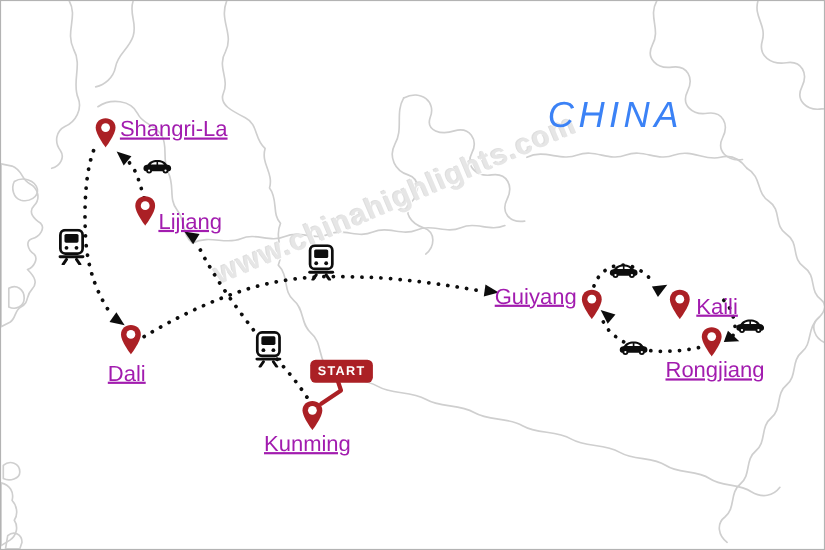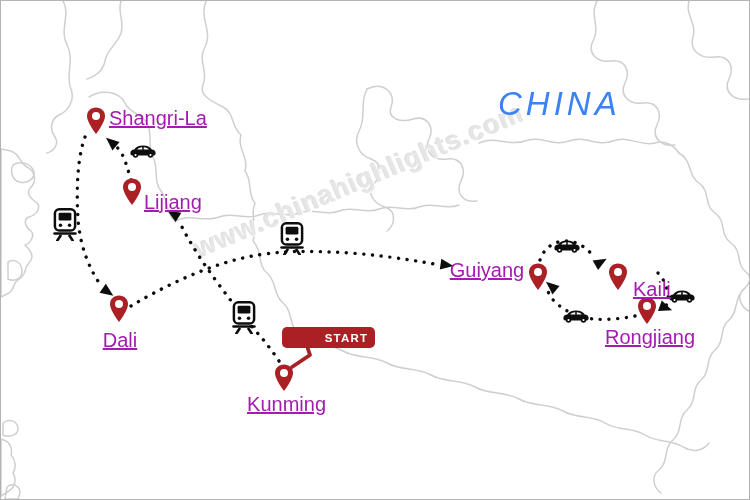--- a/index.html
+++ b/index.html
@@ -30,21 +30,21 @@
   .icon svg{display:block;width:100%;height:100%;}
   .pin{position:absolute;width:22px;height:29px;}
   .pin svg{display:block;width:100%;height:100%;}
   .city-label{
     position:absolute;font-size:20px;color:#a21caf;white-space:nowrap;text-decoration:underline;
   }
   .start-badge{
     position:absolute;left:281px;top:326px;width:57px;height:21px;
     background:#ab2025;border-radius:5px;color:#ffffff;
     font-size:11.5px;font-weight:bold;letter-spacing:1.2px;
-    display:flex;align-items:center;justify-content:center;padding-left:36px;
+    display:flex;align-items:center;justify-content:center;
   }
 </style>
 </head>
 <body>
 
 <div class="stage">
 
   <svg class="layer borders" viewBox="0 0 750 500">
     <g>
       <path class="water-light" d="M0,148 L10,150 C20,154 18,162 26,166 C34,170 36,180 30,186 C24,192 30,198 36,202 C40,206 36,214 28,216 C22,218 24,226 30,230 C34,234 30,242 24,244 C30,250 34,256 28,262 C22,268 26,274 18,278 C12,281 14,288 8,292 L0,296 Z"></path>
@@ -208,21 +208,21 @@
   </div>
   <div class="pin" style="left:635px;top:295px;">
     <svg viewBox="0 0 22 29">
         <path d="M11,28 C11,28 2,16.6 2,10 C2,5 6,1.5 11,1.5 C16,1.5 20,5 20,10 C20,16.6 11,28 11,28 Z" fill="#ab2025"></path>
         <circle cx="11" cy="10" r="4" fill="#fff"></circle>
       </svg>
   </div>
 
   <div class="city-label" style="left:108px;top:106px;">Shangri-La</div>
   <div class="city-label" style="left:143px;top:190px;">Lijiang</div>
-  <div class="city-label" style="left:97px;top:328px;width:44px;text-align:center;">Dali</div>
-  <div class="city-label" style="left:239px;top:392px;width:86px;text-align:right;">Kunming</div>
+  <div class="city-label" style="left:97px;top:328px;width:44px;">Dali</div>
+  <div class="city-label" style="left:239px;top:392px;width:86px;text-align:left;">Kunming</div>
   <div class="city-label" style="left:448px;top:258px;width:76px;text-align:center;">Guiyang</div>
-  <div class="city-label" style="left:632px;top:277px;">Kaili</div>
+  <div class="city-label" style="left:632px;top:267px;">Kaili</div>
   <div class="city-label" style="left:604px;top:325px;width:86px;text-align:left;">Rongjiang</div>
 
   <div class="start-badge">START</div>
 
 </div>
 
 </body></html>

